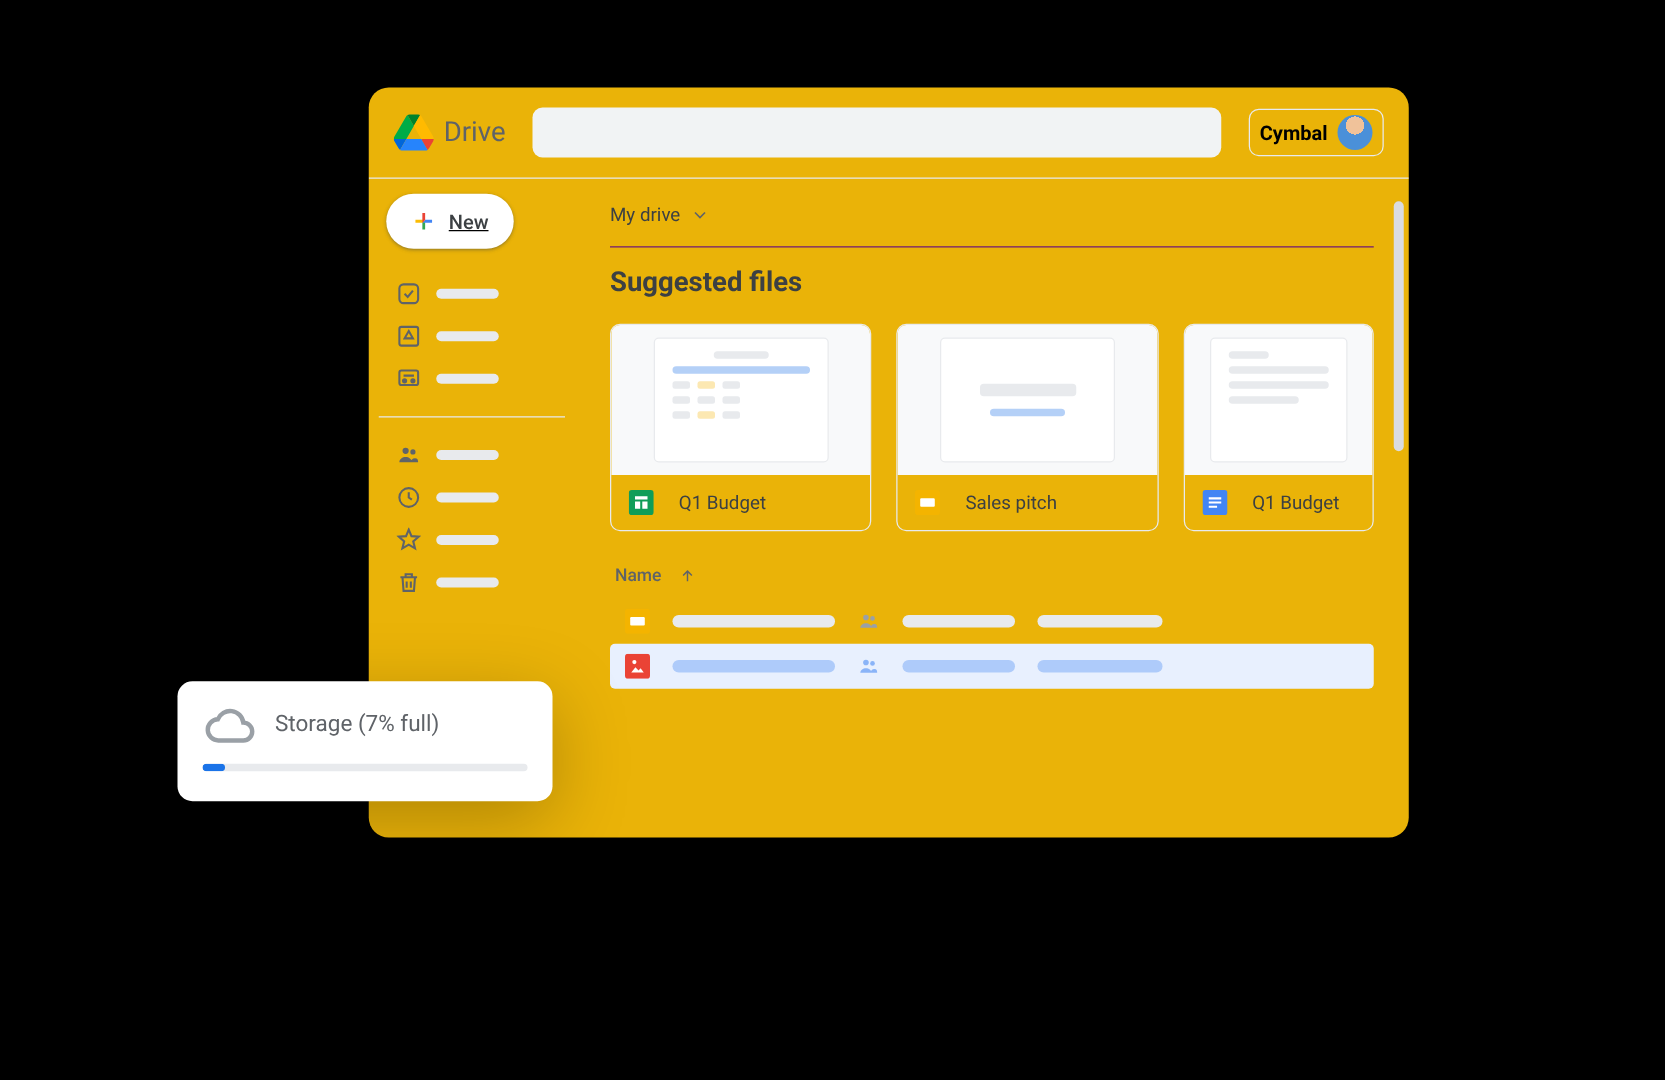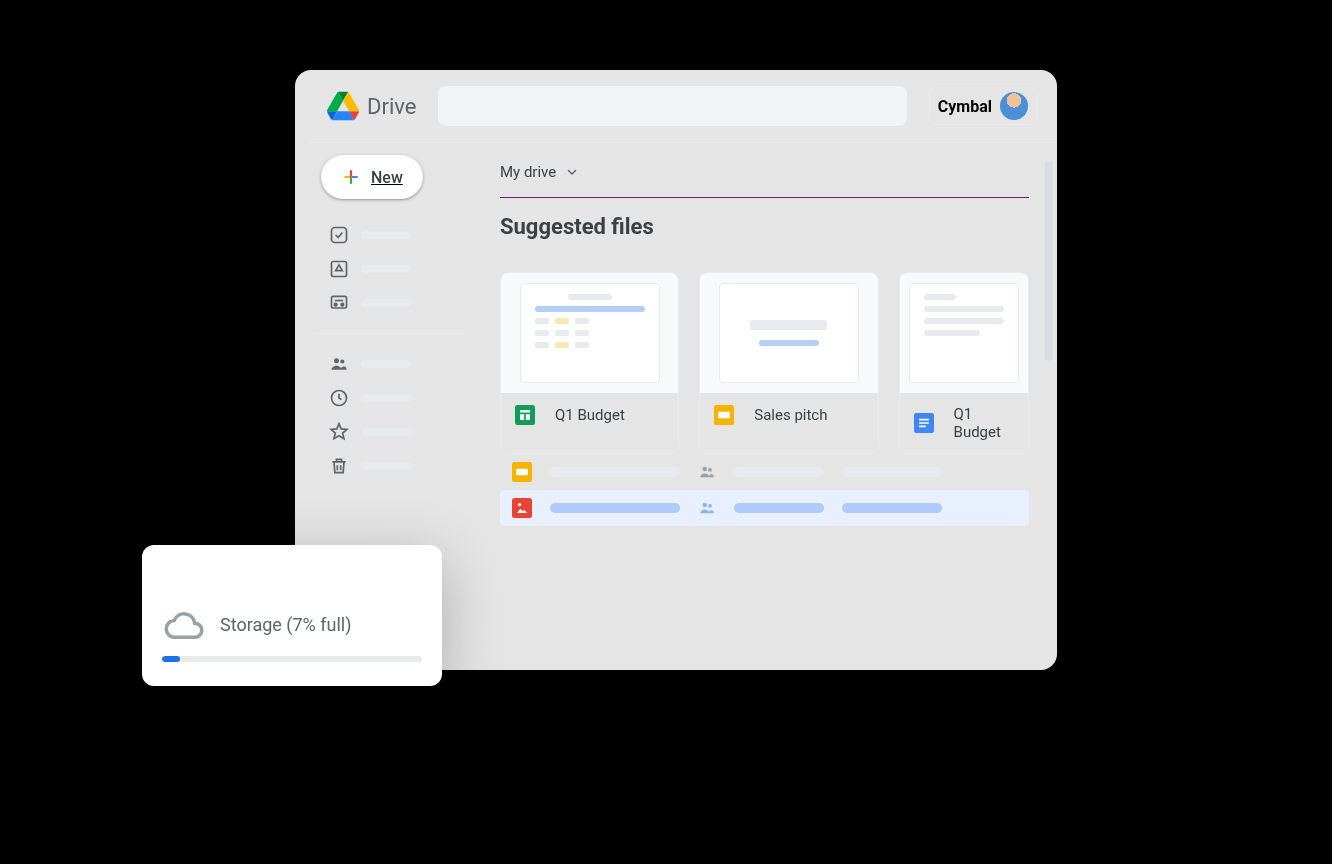--- a/index.html
+++ b/index.html
@@ -2,27 +2,26 @@
 <html><head>
   <meta charset="utf-8">
   <style>
     * { margin: 0; padding: 0; box-sizing: border-box; font-family: 'Google Sans', Roboto, Arial, sans-serif; }
     body { background: #000; width: 1332px; height: 864px; position: relative; }
     
     .app-window {
       position: absolute;
       left: 295px;
       top: 70px;
-      width: 762px;
+      width: 832px;
       height: 600px;
-      background: #e5e5e5;
+      background: #eab308;
       border-radius: 16px;
       box-shadow: 0 20px 80px rgba(0,0,0,0.3);
       overflow: hidden;
-      padding-left: 12px;
     }
     
     .header {
       display: flex;
       align-items: center;
       padding: 16px 20px;
       border-bottom: 1px solid #e8eaed;
       gap: 12px;
     }
     
@@ -138,21 +137,21 @@
       margin-bottom: 4px;
       padding-bottom: 16px;
       border-bottom: 1px solid #701a75;
     }
     
     .chevron-down { width: 16px; height: 16px; color: #5f6368; }
     
     .section-title {
       font-size: 22px;
       color: #3c4043;
-      margin: 16px 0 33px;
+      margin: 16px 0 20px;
     }
     
     .file-cards { display: flex; gap: 20px; }
     
     .file-card {
       width: 220px;
       border: 1px solid #e8eaed;
       border-radius: 8px;
       overflow: hidden;
       cursor: pointer;
@@ -256,21 +255,20 @@
       border-radius: 12px;
       box-shadow: 0 16px 60px rgba(0,0,0,0.25);
       padding: 18px 20px 24px;
     }
     
     .storage-header {
       display: flex;
       align-items: center;
       gap: 14px;
       margin-bottom: 16px;
-      margin-top: 45px;
     }
     
     .cloud-icon { width: 44px; height: 32px; color: #9aa0a6; }
     
     .storage-text { font-size: 18px; color: #5f6368; }
     
     .progress-track {
       height: 6px;
       background: #e8eaed;
       border-radius: 3px;
@@ -445,20 +443,26 @@
           <div class="file-caption">
             <svg class="file-type-icon" viewBox="0 0 24 24">
                 <rect width="24" height="24" rx="3" fill="#4285f4"></rect>
                 <path fill="#fff" d="M6 7h12v2H6zM6 11h12v2H6zM6 15h8v2H6z"></path>
               </svg>
             <span class="file-name">Q1 Budget</span>
           </div>
         </div>
       </div>
 
+      <div class="table-header">
+        <span>Name</span>
+        <svg class="sort-arrow" viewBox="0 0 24 24" fill="none" stroke="currentColor" stroke-width="2">
+            <path d="M12 19V5M6 11l6-6 6 6"></path>
+          </svg>
+      </div>
 
       <div class="table-row">
         <svg class="row-icon" viewBox="0 0 24 24">
             <rect width="24" height="24" rx="3" fill="#f4b400"></rect>
             <rect x="5" y="8" width="14" height="8" rx="1" fill="#fff"></rect>
           </svg>
         <div class="row-placeholder w1"></div>
         <svg class="people-icon" viewBox="0 0 24 24" fill="currentColor">
             <circle cx="9" cy="8" r="3"></circle>
             <circle cx="16" cy="9" r="2.5"></circle>

